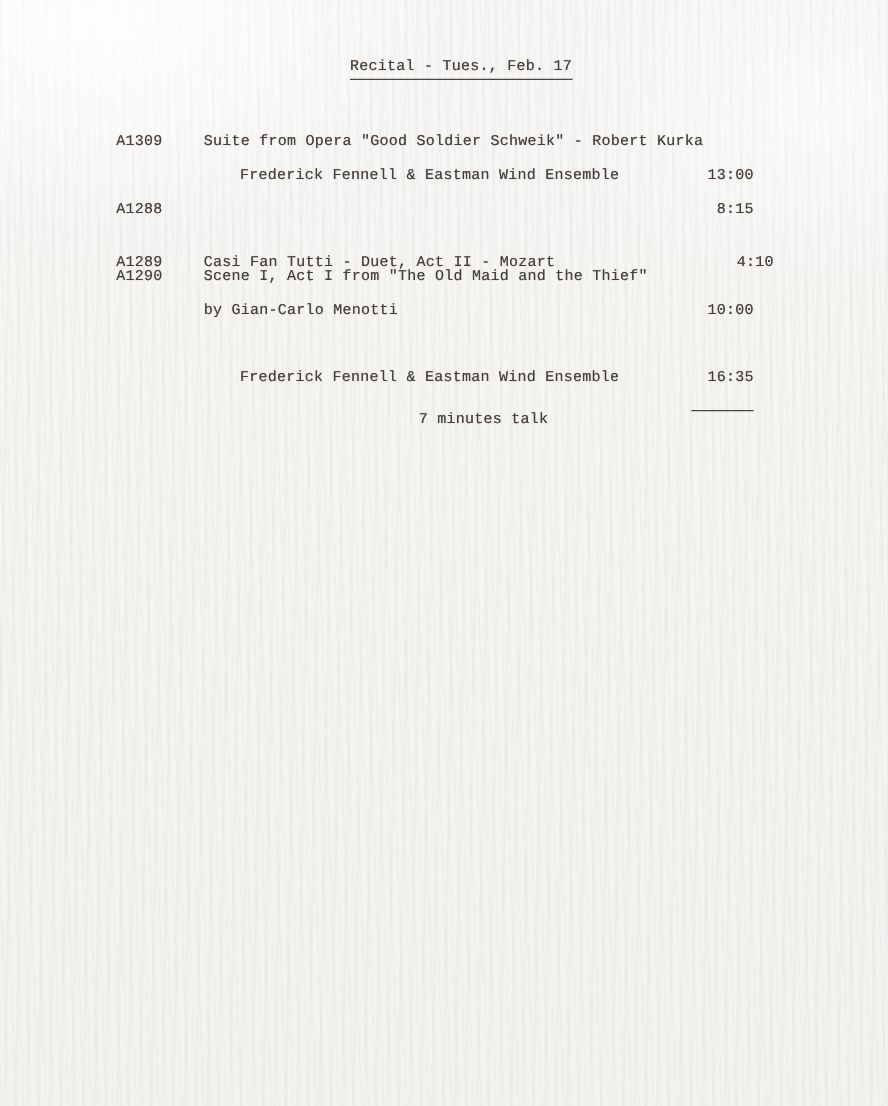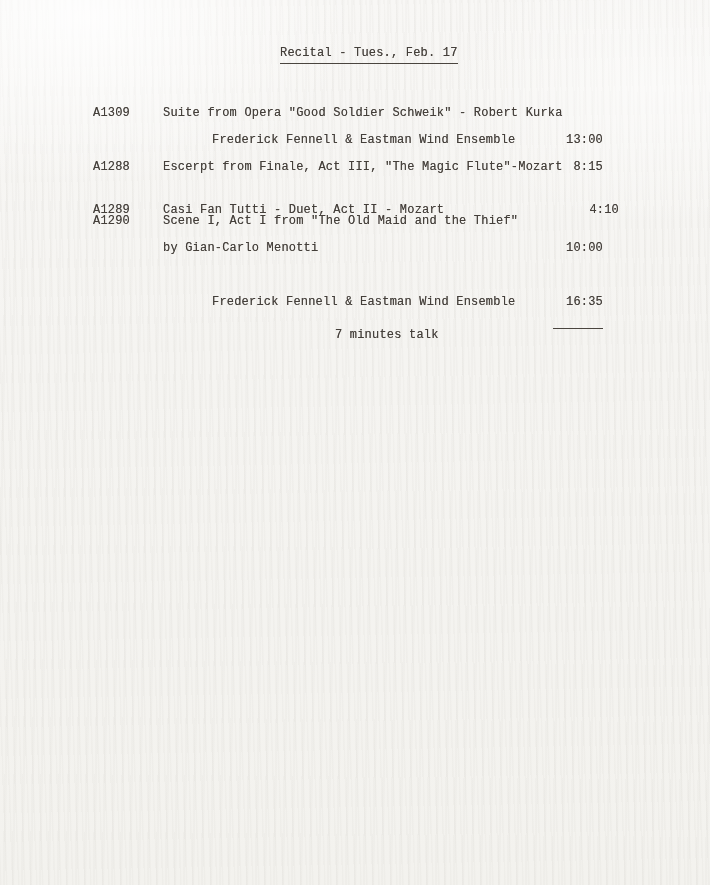--- a/index.html
+++ b/index.html
@@ -35,21 +35,21 @@
   }
   .row {
     position: absolute;
     left: 0;
     width: 710px;
     height: 16px;
     white-space: nowrap;
   }
   .col-id   { position: absolute; left: 93px; }
   .col-desc { position: absolute; left: 163px; }
-  .row.performer .col-desc { left: 192px; margin-left: 20px; }
+  .row.performer .col-desc { left: 192px; }
   .row.note .col-desc { left: 335px; }
   .col-time {
     position: absolute;
     right: 107px;
     width: 70px;
     text-align: right;
   }
   .col-time.u-time {
     width: 50px;
     border-bottom: 1.4px solid #4a453f;
@@ -79,21 +79,20 @@
     <span class="col-desc ink">Suite from Opera "Good Soldier Schweik" - Robert Kurka</span>
   </div>
 
   <div class="row r1 performer">
     <span class="col-desc ink">Frederick Fennell &amp; Eastman Wind Ensemble</span>
     <span class="col-time ink">13:00</span>
   </div>
 
   <div class="row r2">
     <span class="col-id ink">A1288</span>
-    <span class="col-desc ink">Escerpt from Finale, Act III, "The Magic Flute"-Mozart</span>
     <span class="col-time ink">8:15</span>
   </div>
 
   <div class="row r3">
     <span class="col-id ink">A1289</span>
     <span class="col-desc ink">Casi Fan Tutti - Duet, Act II - Mozart</span>
     <span class="col-time ink">4:10</span>
   </div>
 
   <div class="row r4">

